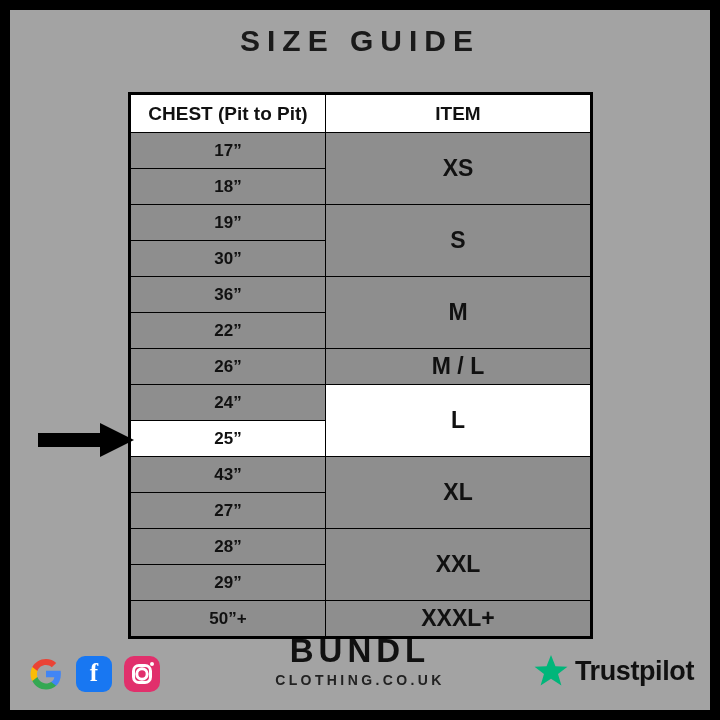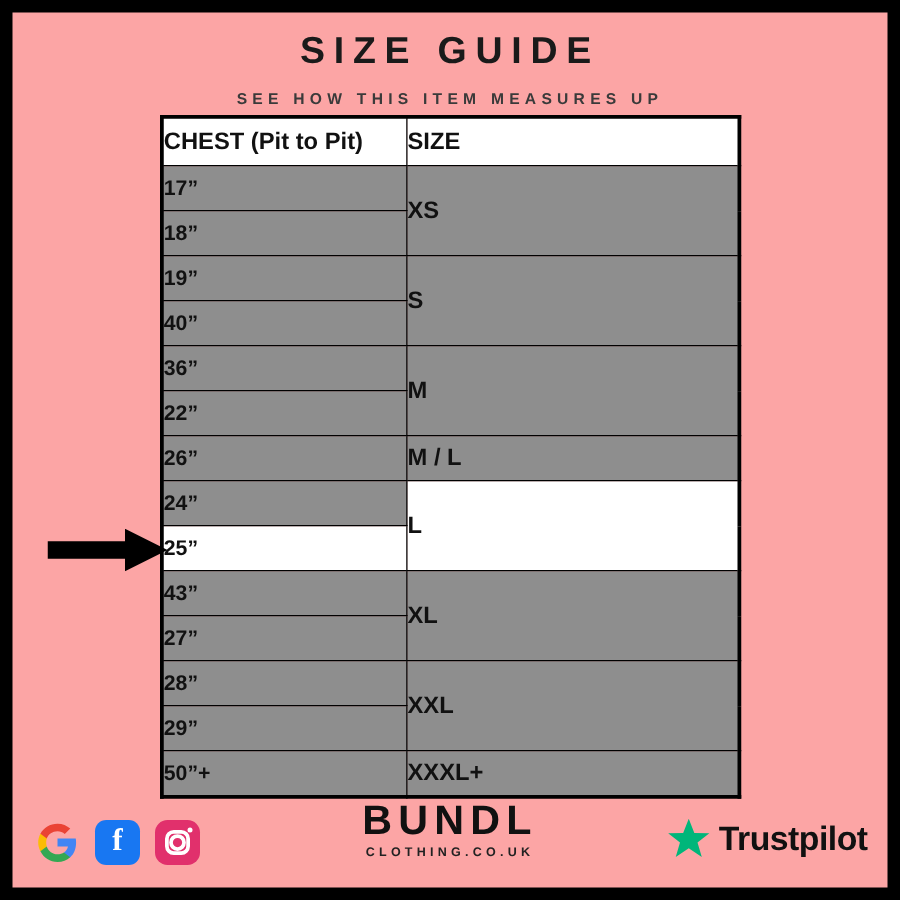--- a/index.html
+++ b/index.html
@@ -12,21 +12,21 @@
     height: 720px;
     font-family: "Liberation Sans", sans-serif;
     overflow: hidden;
   }
   .frame {
     position: absolute;
     left: 10px;
     top: 10px;
     width: 700px;
     height: 700px;
-    background: #fca5a5;
+    background: #a3a3a3;
     box-sizing: border-box;
   }
   .title {
     text-align: center;
     font-size: 30px;
     font-weight: bold;
     letter-spacing: 7px;
     color: #1a1a1a;
     margin-top: 14px;
     font-family: "Liberation Sans", sans-serif;
@@ -46,33 +46,33 @@
     width: 465px;
   }
   table.size-table {
     border-collapse: collapse;
     width: 465px;
     table-layout: fixed;
     border: 3px solid #000;
   }
   table.size-table td {
     border: 1.5px solid #000;
-    text-align: left;
+    text-align: center;
     vertical-align: middle;
     font-weight: bold;
     color: #111;
     padding: 0;
   }
   td.chest-col {
     width: 194px;
     height: 35px;
     font-size: 17px;
   }
   td.size-col {
-    font-size: 19px;
+    font-size: 23px;
   }
   td.header-cell {
     background: #ffffff;
     height: 37px;
     font-size: 19px;
     border-bottom: 3px solid #000;
   }
   td.grey { background: #8e8e8e; }
   td.white { background: #ffffff; }
 
@@ -146,21 +146,21 @@
     text-align: center;
   }
   .brand-name {
     font-size: 33px;
     font-weight: bold;
     letter-spacing: 5px;
     color: #111;
     line-height: 1;
   }
   .brand-sub {
-    font-size: 10px;
+    font-size: 14px;
     font-weight: bold;
     letter-spacing: 3.4px;
     color: #222;
     margin-top: 5px;
   }
   .trustpilot {
     position: absolute;
     right: 16px;
     bottom: 12px;
     display: flex;
@@ -174,44 +174,43 @@
     color: #111;
     letter-spacing: -0.4px;
   }
 </style>
 </head>
 <body>
 
 <div class="frame">
 
   <div class="title">SIZE GUIDE</div>
-  <div class="subtitle">SEE HOW THIS ITEM MEASURES UP</div>
 
   <div class="table-wrap">
     <table class="size-table">
       <tbody>
         <tr>
           <td class="chest-col header-cell">CHEST (Pit to Pit)</td>
-          <td class="size-col header-cell">SIZE</td>
+          <td class="size-col header-cell">ITEM</td>
         </tr>
 
         <tr>
           <td class="chest-col grey">17”</td>
           <td class="size-col grey" rowspan="2">XS</td>
         </tr>
         <tr>
           <td class="chest-col grey">18”</td>
         </tr>
 
         <tr>
           <td class="chest-col grey">19”</td>
           <td class="size-col grey" rowspan="2">S</td>
         </tr>
         <tr>
-          <td class="chest-col grey">40”</td>
+          <td class="chest-col grey">30”</td>
         </tr>
 
         <tr>
           <td class="chest-col grey">36”</td>
           <td class="size-col grey" rowspan="2">M</td>
         </tr>
         <tr>
           <td class="chest-col grey">22”</td>
         </tr>
 

